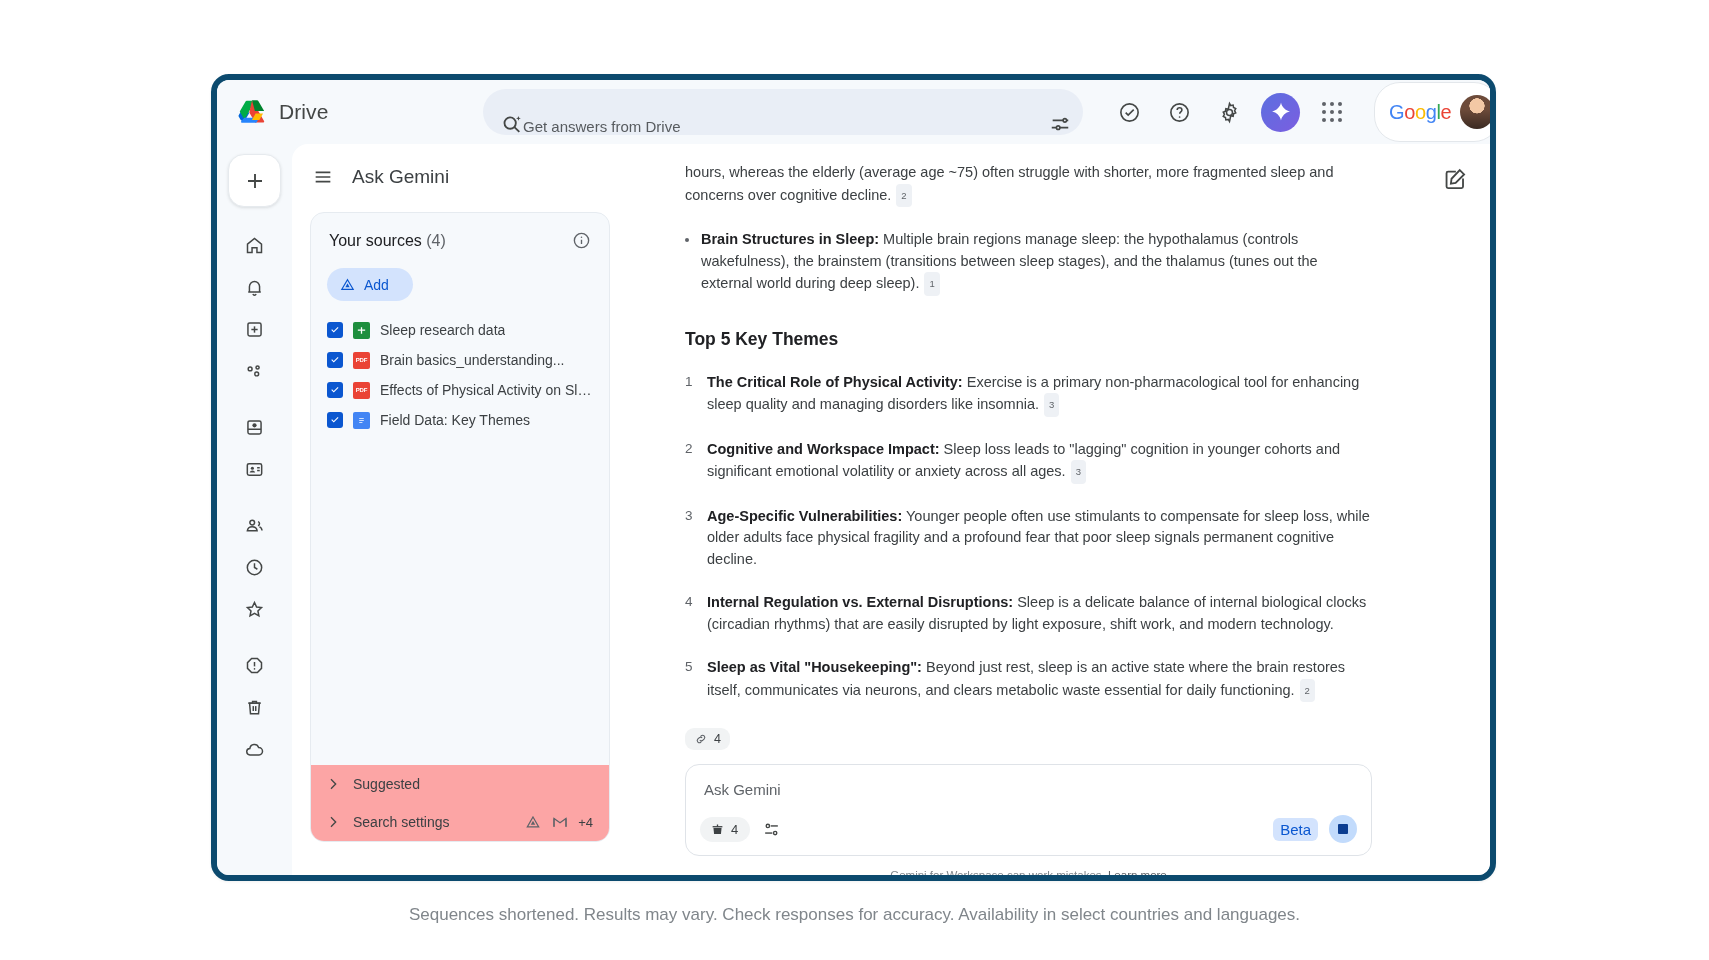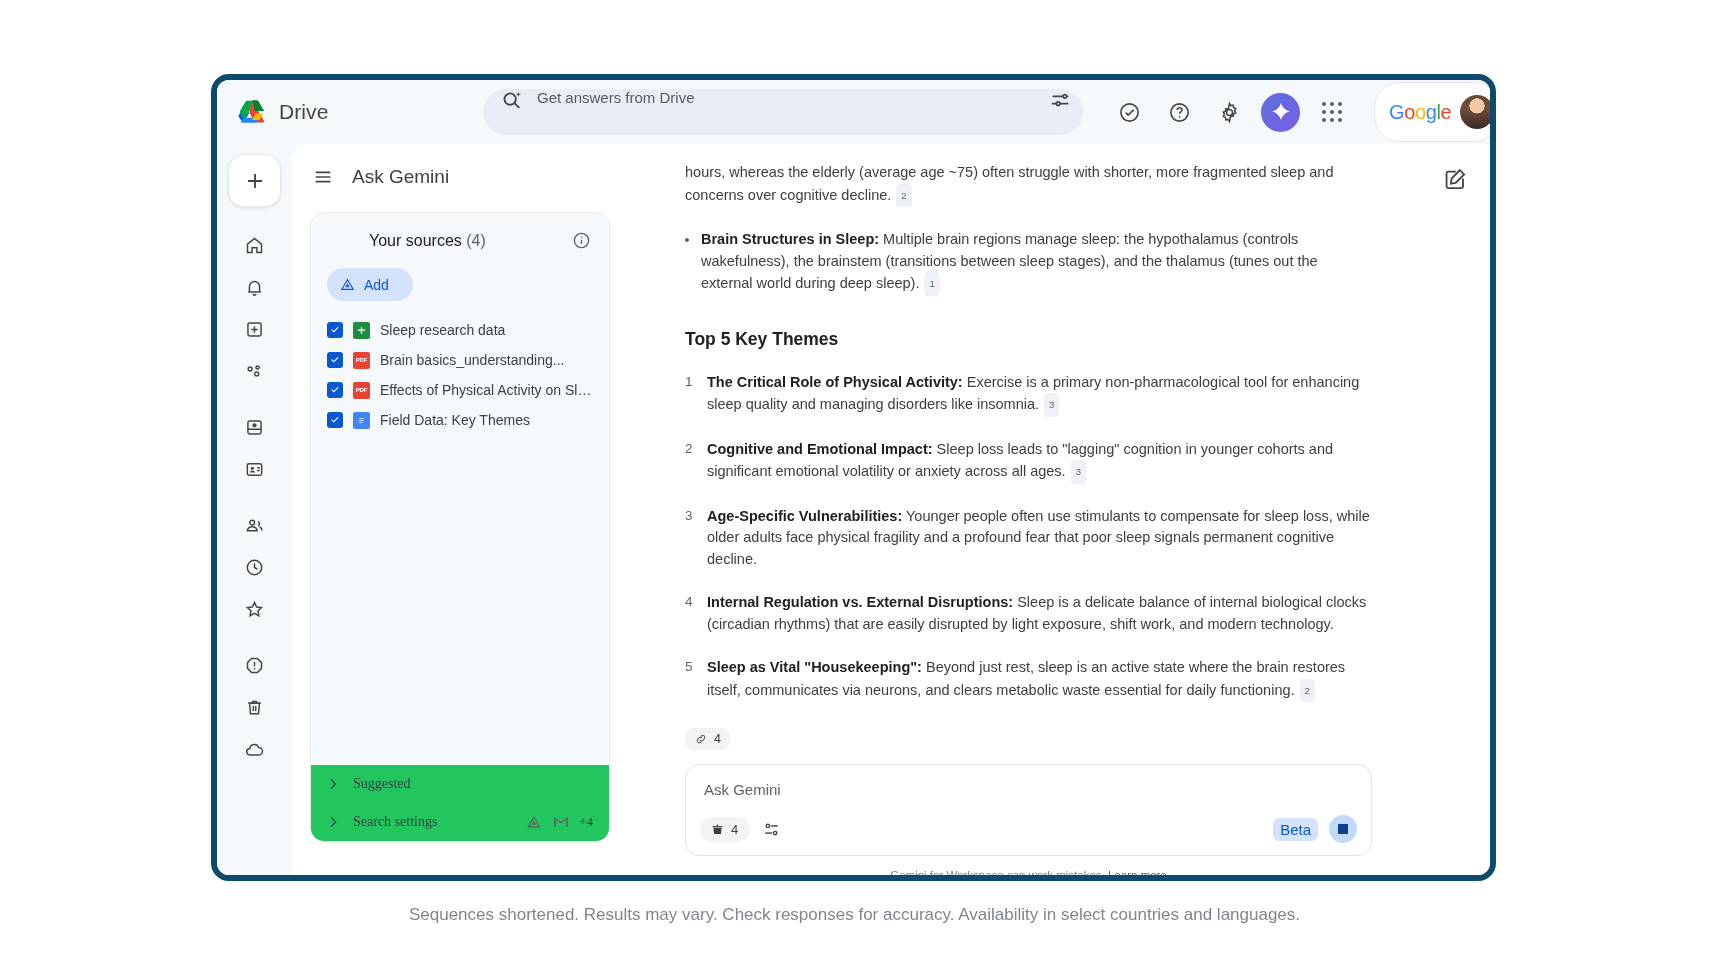--- a/index.html
+++ b/index.html
@@ -35,23 +35,23 @@
   .drive-logo { width: 30px; height: 27px; flex: none; }
   .brand-name { font-size: 21px; color: #444746; letter-spacing: .1px; }
 
   .searchbar {
     flex: none;
     width: 600px;
     height: 46px;
     background: #e9eef6;
     border-radius: 24px;
     display: flex;
-    align-items: flex-start;
+    align-items: flex-end;
     padding: 0 12px 0 18px;
-    gap: 14px;
+    gap: 0;
   }
   .search-icon { width: 22px; height: 22px; flex: none; color: #444746; }
   .search-placeholder { flex: 1; font-size: 15px; color: #575b5f; }
   .tune-icon { width: 22px; height: 22px; color: #444746; flex: none; cursor: pointer; }
 
   .topbar-actions {
     display: flex; align-items: center; gap: 10px;
     margin-left: 26px;
   }
   .icon-btn {
@@ -150,21 +150,21 @@
     background: #f6f9fc;
     border: 1px solid #e6ebf0;
     border-radius: 14px;
     display: flex; flex-direction: column;
     overflow: hidden;
   }
   .sources-head {
     display: flex; align-items: center; justify-content: space-between;
     padding: 18px 18px 0 18px;
   }
-  .sources-title { font-size: 16px; color: #202124; margin-left: 40px; }
+  .sources-title { font-size: 16px; color: #202124; }
   .sources-title b { font-weight: 500; }
   .sources-count { color: #5f6368; }
   .info-icon { width: 19px; height: 19px; color: #5f6368; cursor: pointer; }
 
   .add-btn {
     margin: 18px 0 0 16px;
     height: 33px; width: 86px;
     background: #d3e3fd;
     border: none; border-radius: 17px;
     display: flex; align-items: center; gap: 8px;
@@ -197,21 +197,21 @@
     white-space: nowrap; overflow: hidden; text-overflow: ellipsis;
     max-width: 212px;
   }
 
   .sources-foot { margin-top: auto; }
   .foot-row {
     display: flex; align-items: center; gap: 12px;
     height: 38px; padding: 0 16px 0 14px;
     cursor: pointer;
   }
-  .foot-row.shaded { background: #22c55e; font-family: Liberation Serif, serif; }
+  .foot-row.shaded { background: #fca5a5; }
   .chev { width: 16px; height: 16px; color: #444746; flex: none; }
   .foot-label { font-size: 14px; color: #3c4043; flex: 1; }
   .foot-icons { display: flex; align-items: center; gap: 9px; }
   .foot-icons svg { width: 18px; height: 18px; }
   .plus4 { font-size: 13px; color: #3c4043; }
 
   
   .conv-col { flex: 1; position: relative; padding-right: 10px; }
   .edit-btn {
     position: absolute; right: 22px; top: 22px;
@@ -612,21 +612,21 @@
           <div class="num-item">
             <div class="num">1</div>
             <div class="p-text">
               <b>The Critical Role of Physical Activity:</b><span> Exercise is a primary non-pharmacological tool for enhancing sleep quality and managing disorders like insomnia.</span><span class="cite">3</span>
             </div>
           </div>
 
           <div class="num-item">
             <div class="num">2</div>
             <div class="p-text">
-              <b>Cognitive and Emotional Impact:</b><span> Sleep loss leads to "lagging" cognition in younger cohorts and significant emotional volatility or anxiety across all ages.</span><span class="cite">3</span>
+              <b>Cognitive and Workspace Impact:</b><span> Sleep loss leads to "lagging" cognition in younger cohorts and significant emotional volatility or anxiety across all ages.</span><span class="cite">3</span>
             </div>
           </div>
 
           <div class="num-item">
             <div class="num">3</div>
             <div class="p-text">
               <b>Age-Specific Vulnerabilities:</b><span> Younger people often use stimulants to compensate for sleep loss, while older adults face physical fragility and a profound fear that poor sleep signals permanent cognitive decline.</span>
             </div>
           </div>
 

